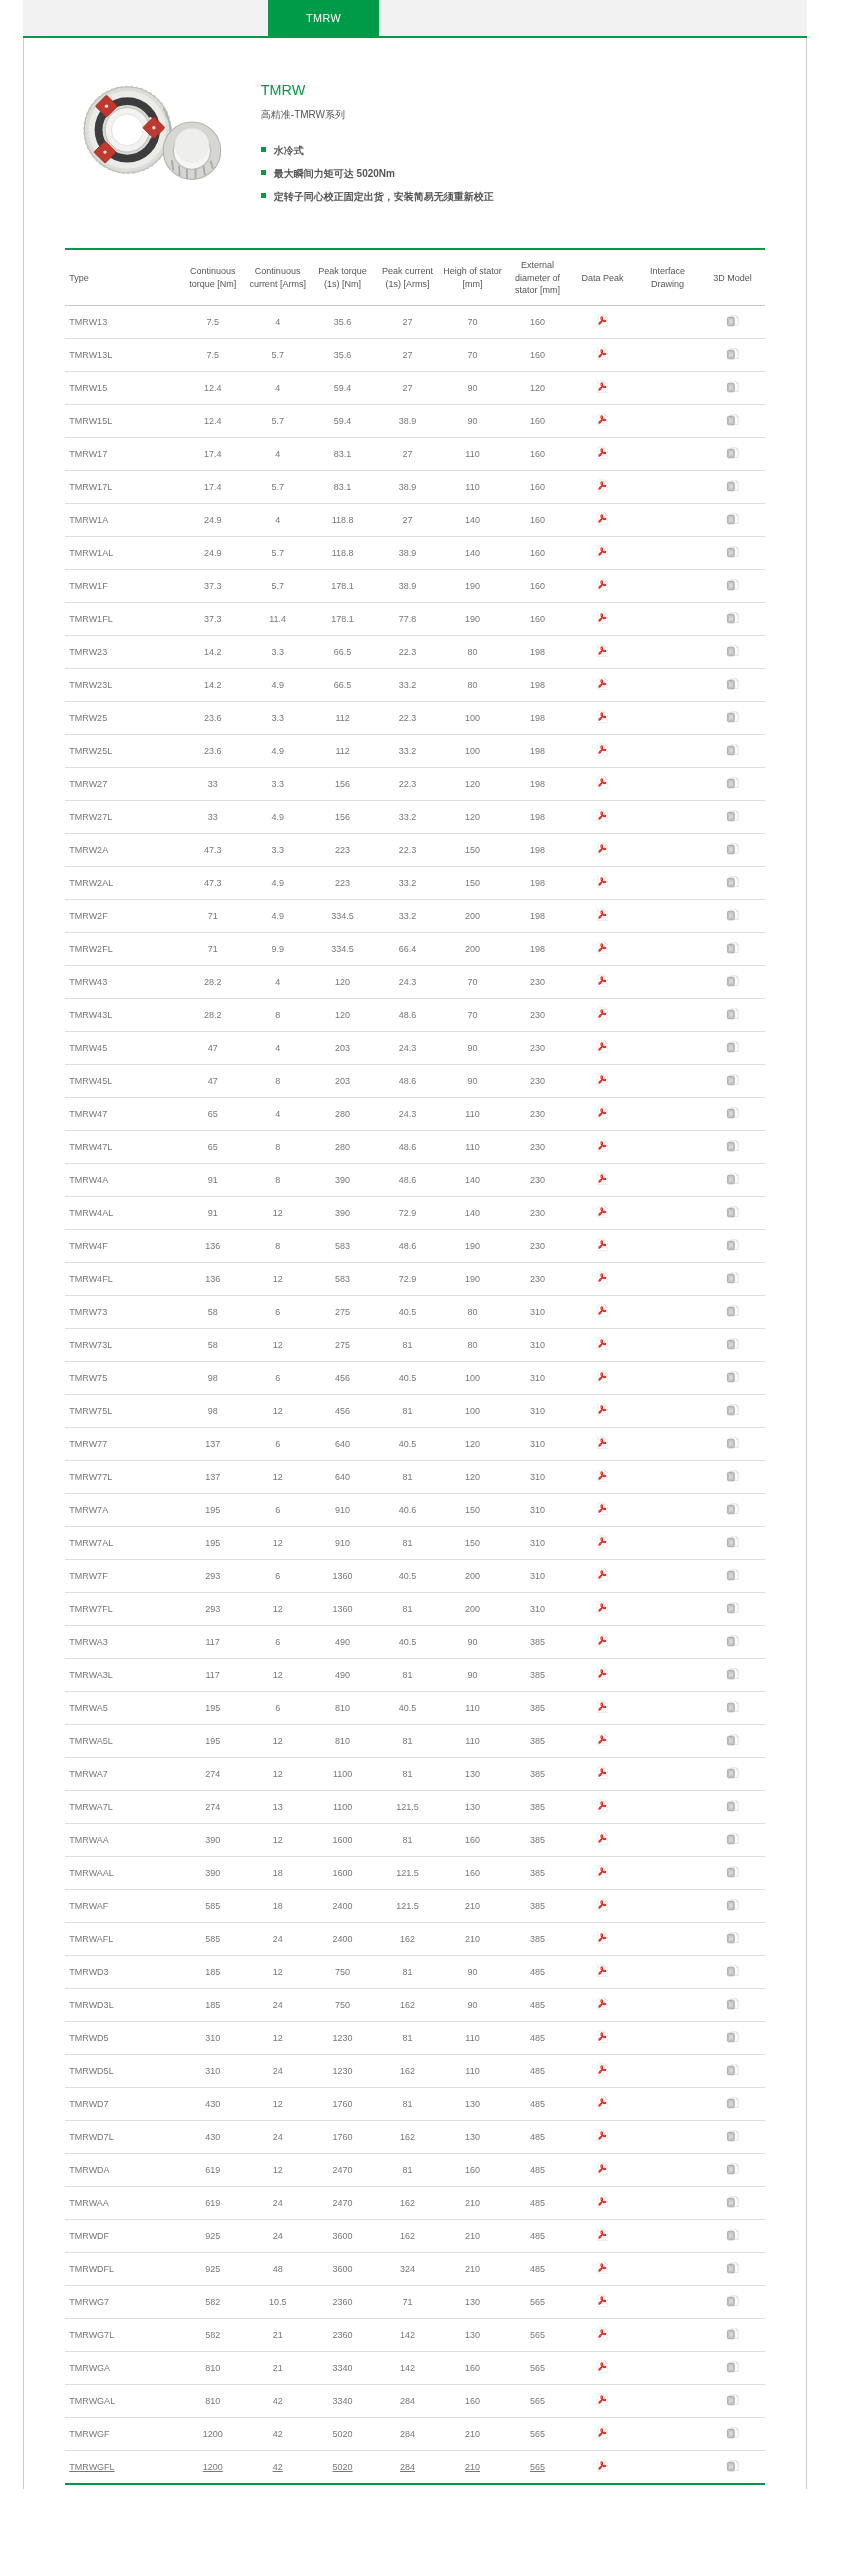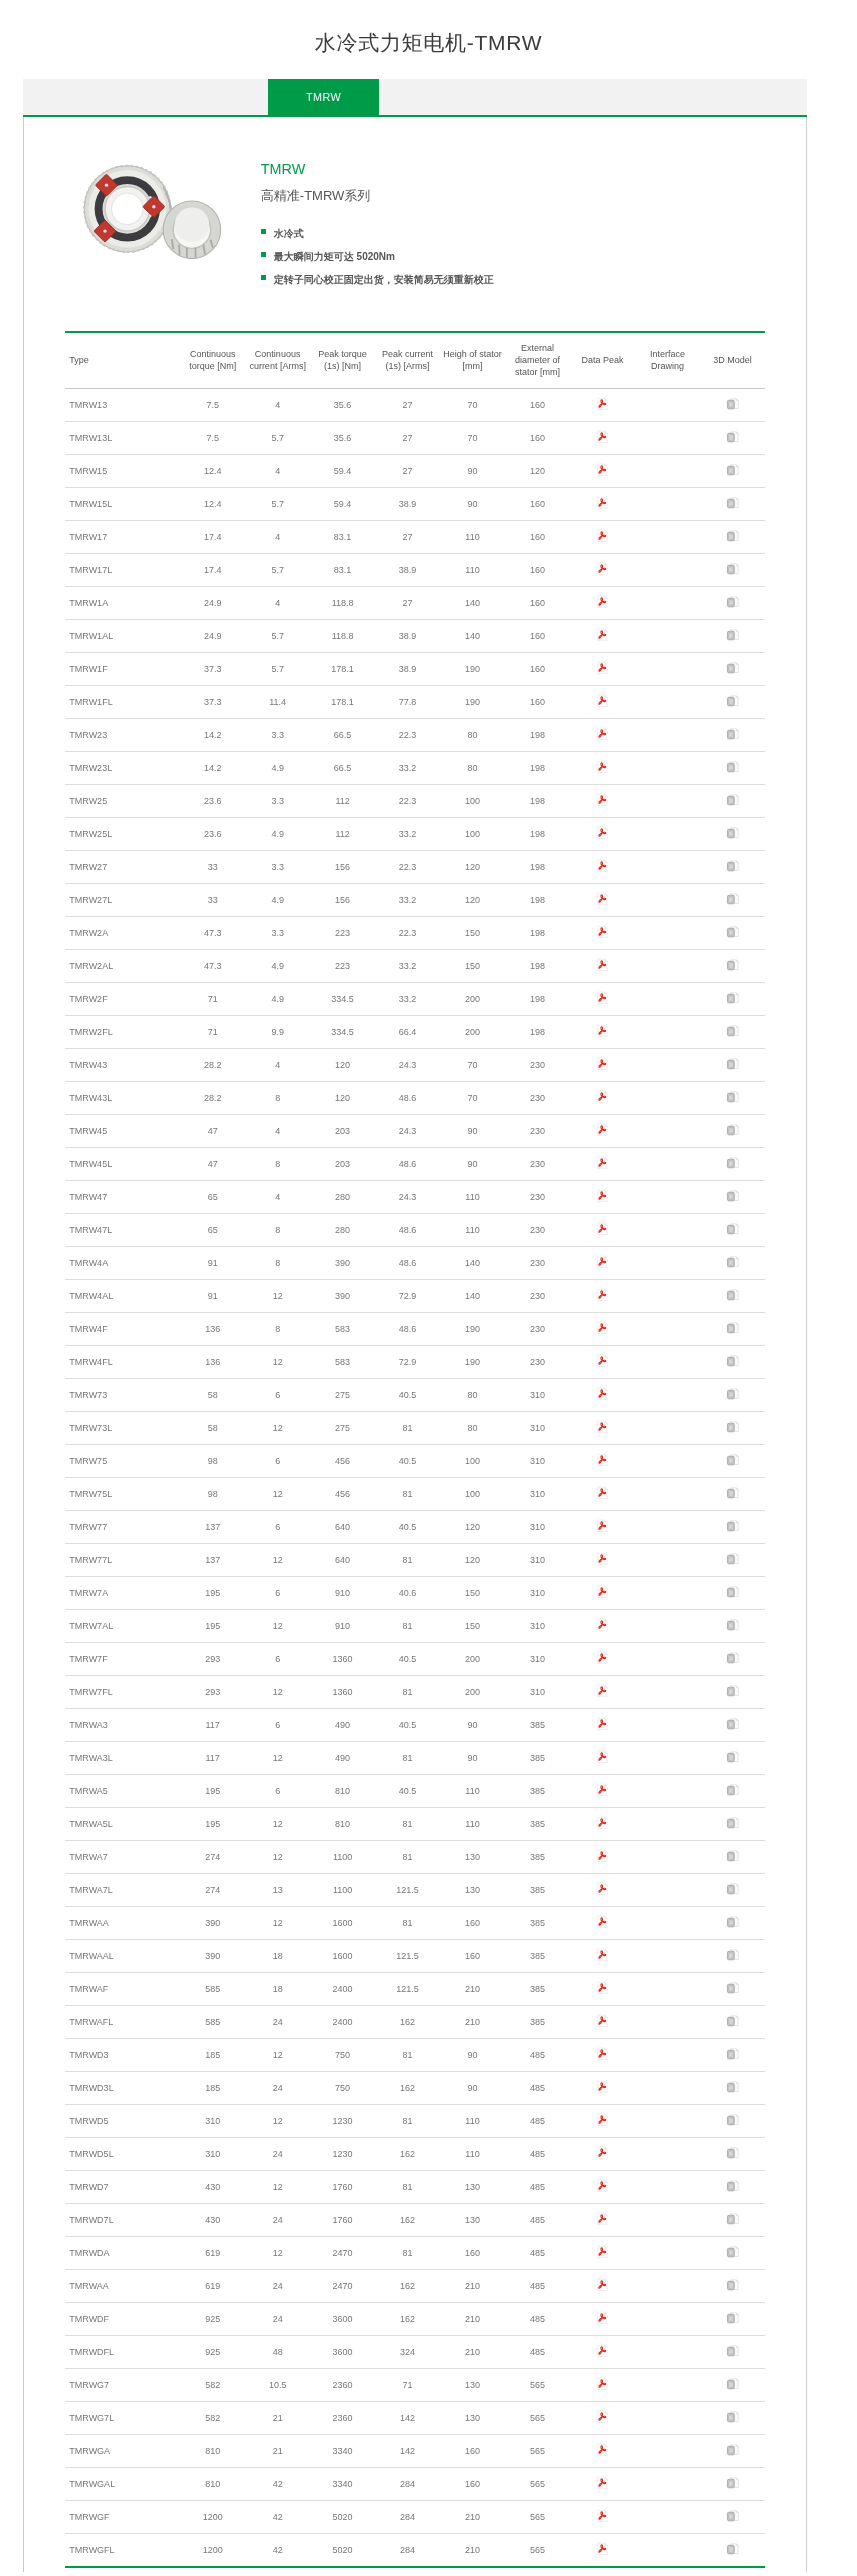--- a/index.html
+++ b/index.html
@@ -13,45 +13,44 @@
   .tabbar{height:36px;background:#f2f2f2;border-bottom:2.2px solid #009b48;position:relative;}
   .tab-active{position:absolute;left:245px;top:0;width:111px;height:36px;background:#009b48;
     color:#fff;font-size:10.8px;display:flex;align-items:center;justify-content:center;
     cursor:pointer;letter-spacing:0.4px;}
   .card-body{border-left:0.7px solid #ccc;border-right:0.7px solid #ccc;padding:0 41px 4.3px 41px;}
 
   .product{display:flex;align-items:flex-start;padding:43px 0 35px 5.8px;}
   .product-figure{width:160px;height:102px;flex:0 0 auto;}
   .product-info{margin-left:30px;padding-top:1.4px;}
   .product-name{color:#009b48;font-size:14.4px;font-weight:400;margin:0 0 10px 0;}
-  .product-subtitle{color:#555;font-size:13px;margin:0 0 21.6px 0;}
+  .product-subtitle{color:#555;font-size:10px;margin:0 0 21.6px 0;}
   .feature-list{list-style:none;margin:0;padding:0;font-weight:bold;}
   .feature-list li{position:relative;padding-left:13px;color:#555;font-size:10px;
     margin-bottom:10px;line-height:1.3;}
   .bullet-square{position:absolute;left:0;top:2.9px;width:5px;height:5px;background:#009b48;}
 
   table.spec-table{width:100%;border-collapse:collapse;table-layout:fixed;
     border-top:2.2px solid #009b48;}
   .spec-table th{font-weight:400;color:#555;font-size:9px;line-height:1.35;
     padding:9.4px 2.9px;text-align:center;vertical-align:middle;border-bottom:0.7px solid #c8c8c8;}
   .spec-table th:first-child{text-align:left;padding-left:4.3px;width:108px;}
   .spec-table td{color:#777;font-size:9px;text-align:center;height:32px;
     border-bottom:0.7px solid #ddd;padding:0 2.9px;}
   .spec-table td:first-child{text-align:left;padding-left:4.3px;}
-  .spec-table tbody tr:last-child td{border-bottom:2.2px solid #009b48;}
+  .spec-table tbody tr:last-child td{border-bottom:2.2px solid #009b48;text-decoration:underline;}
   .doc-link{display:inline-block;text-decoration:none;line-height:0;cursor:pointer;}
 
   .icon-frame{display:inline-block;}
 </style>
 </head>
 <body>
 
 <div class="page">
 
-  <h1 class="page-title">水冷式力矩电机-TMRW</h1>
 
   <div class="card">
     <div class="tabbar">
       <div class="tab-active">TMRW</div>
     </div>
 
     <div class="card-body">
 
       <div class="product">
         <div class="product-figure">

